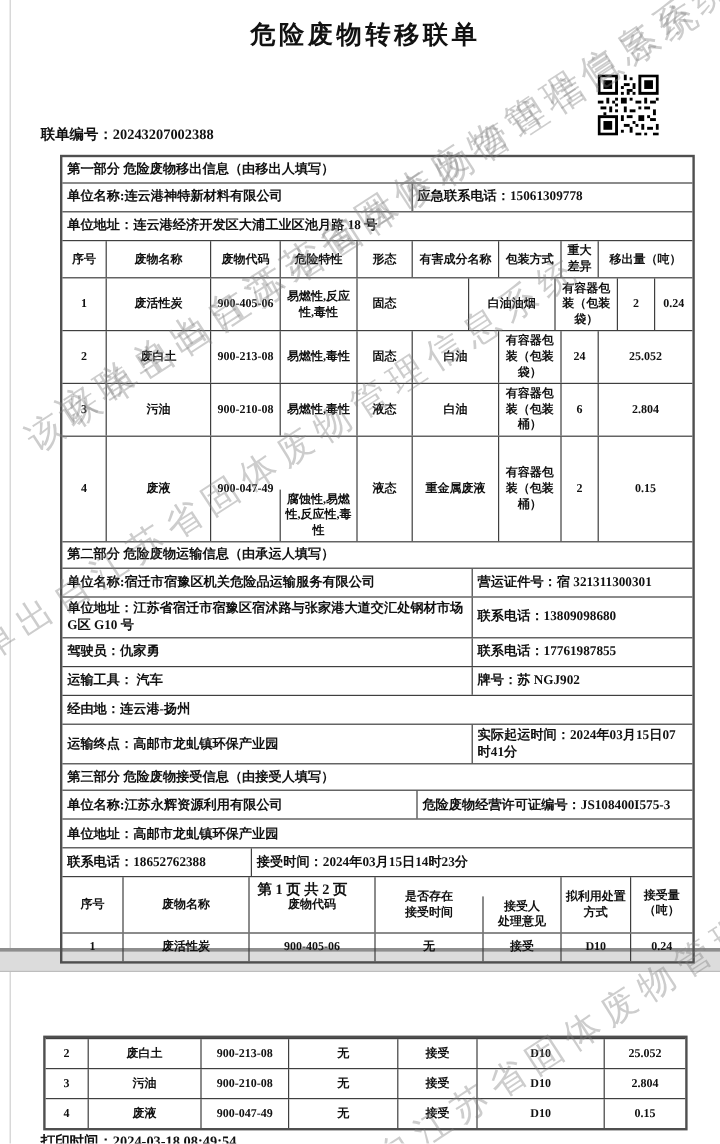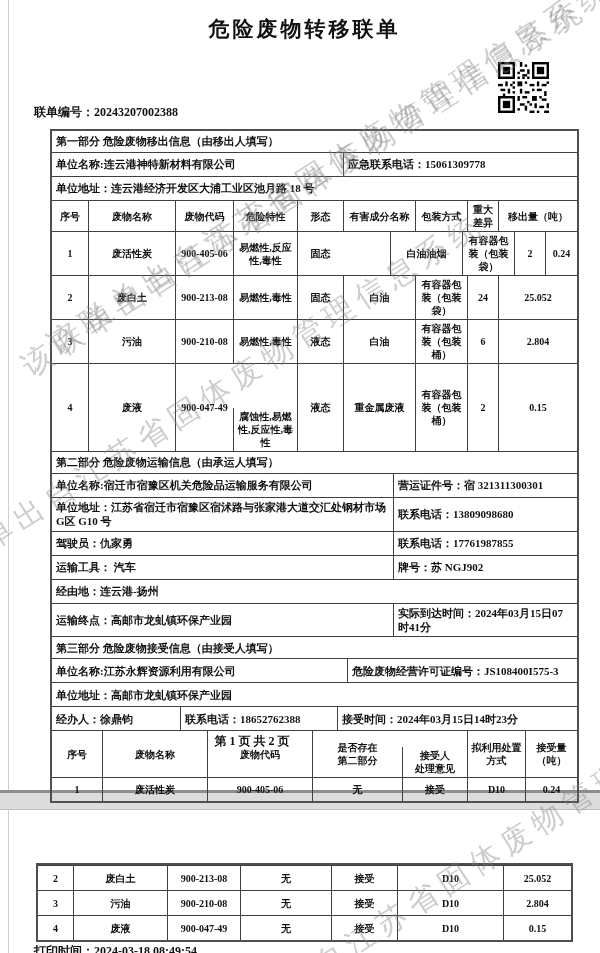--- a/index.html
+++ b/index.html
@@ -241,62 +241,59 @@
     <div class="row info">
       <div class="c grow">
         <span><span>经由地：</span><span>连云港-扬州</span></span>
       </div>
     </div>
     <div class="row info">
       <div class="c" style="width:341px">
         <span><span>运输终点：</span><span>高邮市龙虬镇环保产业园</span></span>
       </div>
       <div class="c grow">
-        <span><span>实际到达时间：</span><span>2024年03月15日07时41分</span></span>
+        <span><span>实际起运时间：</span><span>2024年03月15日07时41分</span></span>
       </div>
     </div>
 
     <div class="row sec-head">
       <div class="c grow">第三部分  危险废物接受信息（由接受人填写）</div>
     </div>
     <div class="row info">
       <div class="c" style="width:295px">
         <span><span>单位名称:</span><span>江苏永辉资源利用有限公司</span></span>
       </div>
       <div class="c grow">
         <span><span>危险废物经营许可证编号：</span><span>JS108400I575-3</span></span>
       </div>
     </div>
     <div class="row info">
       <div class="c grow">
         <span><span>单位地址：</span><span>高邮市龙虬镇环保产业园</span></span>
       </div>
     </div>
     <div class="row info">
-      <div class="c" style="width:128px">
-        <span><span>经办人：</span><span>徐鼎钧</span></span>
-      </div>
       <div class="c" style="width:157px">
         <span><span>联系电话：</span><span>18652762388</span></span>
       </div>
       <div class="c grow">
         <span><span>接受时间：</span><span>2024年03月15日14时23分</span></span>
       </div>
     </div>
     <div class="waste">
         <div class="row acc-h" style="border-top: 1px solid rgb(63, 63, 63);">
           <div class="c cc" style="width: 50px;">序号</div>
           <div class="c cc" style="width: 105px;">废物名称</div>
           <div class="c cc" style="width: 105px;">废物代码</div>
           <div class="c cc" style="width: 90px;">是否存在
-第二部分</div>
+接受时间</div>
           <div class="c cc" style="width: 65px; margin-top: 16px;">接受人
 处理意见</div>
           <div class="c cc" style="width: 58px;">拟利用处置方式</div>
-          <div class="c cc" style="flex: 1 1 0%;">接受量（吨）</div>
+          <div class="c cc" style="flex: 1 1 0%; font-family: Liberation Mono, monospace;">接受量（吨）</div>
         </div>
       </div>
     <div class="waste">
         <div class="row acc-r" style="border-top: 1px solid rgb(63, 63, 63);">
           <div class="c cc" style="width: 50px;">1</div>
           <div class="c cc" style="width: 105px;">废活性炭</div>
           <div class="c cc" style="width: 105px;">900-405-06</div>
           <div class="c cc" style="width: 90px;">无</div>
           <div class="c cc" style="width: 65px;">接受</div>
           <div class="c cc" style="width: 58px;">D10</div>

